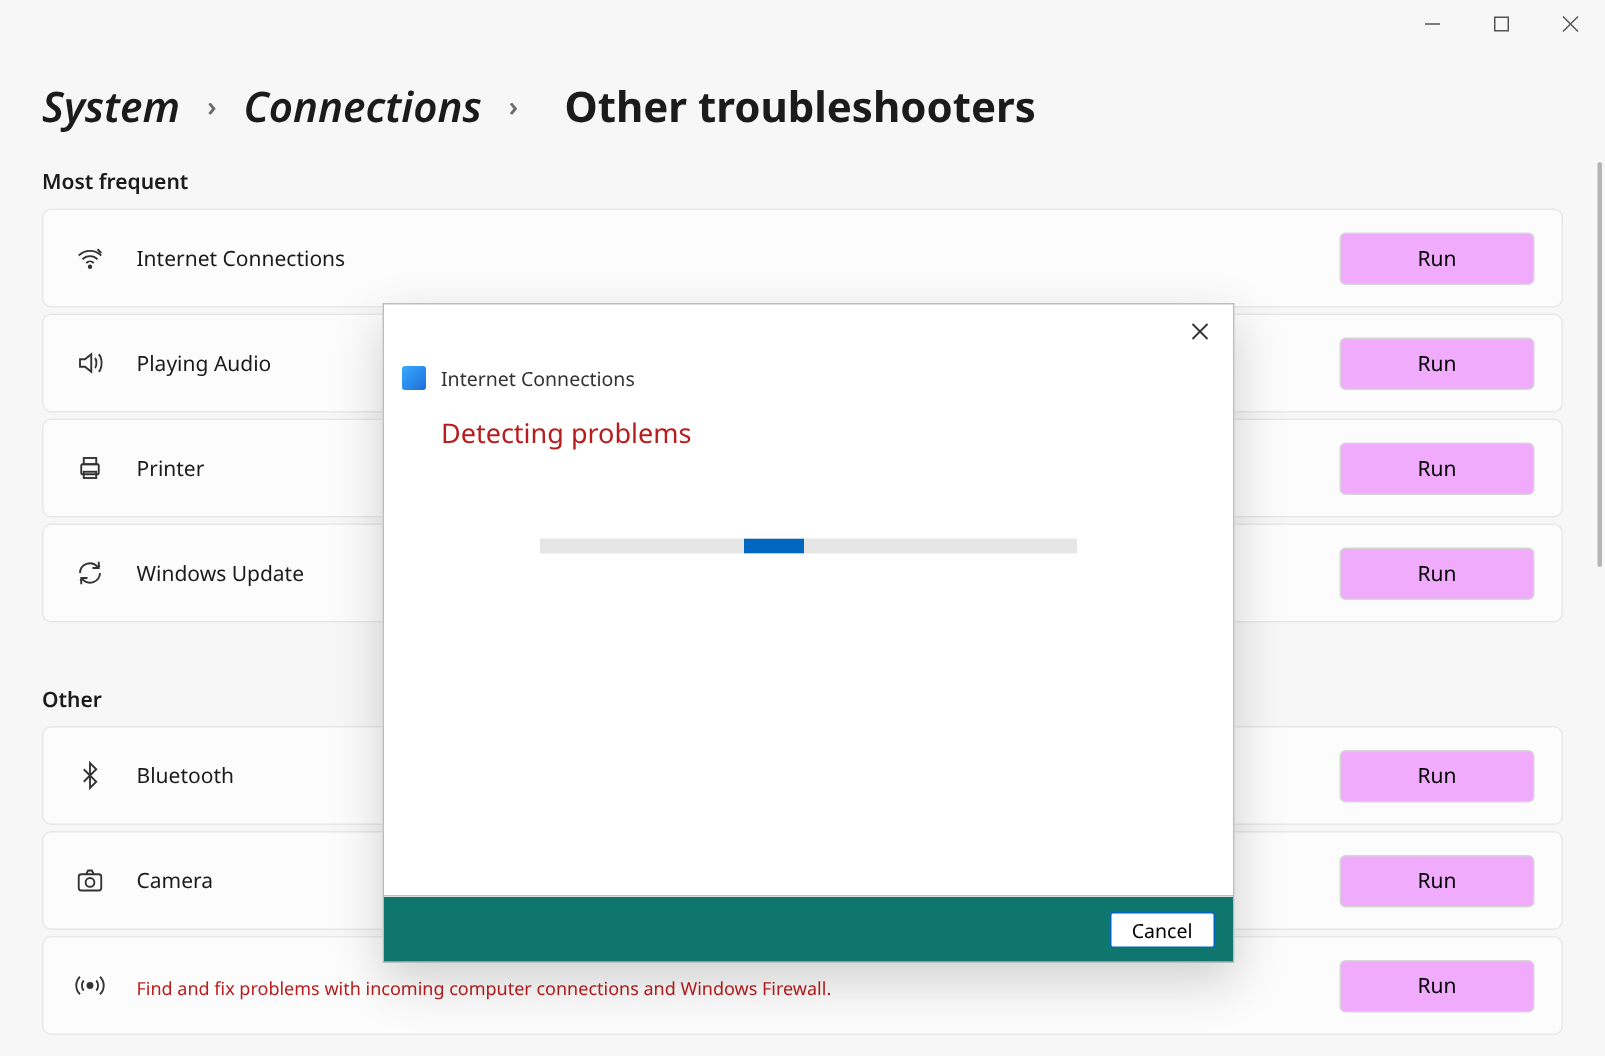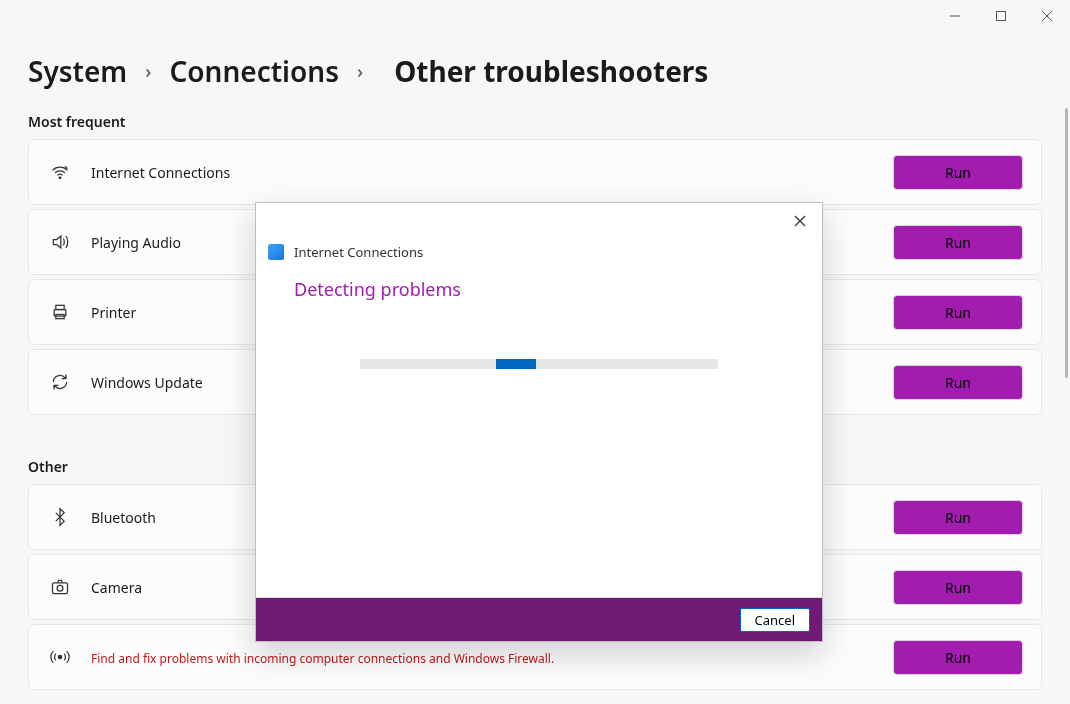--- a/index.html
+++ b/index.html
@@ -29,21 +29,21 @@
     overflow-y: auto;
   }
   .breadcrumb {
     display: flex;
     align-items: center;
     gap: 18px;
     font-size: 28px;
     font-weight: 600;
     margin-bottom: 22px;
   }
-  .breadcrumb .crumb-link { font-weight: 600; color: #1b1b1b; }
+  .breadcrumb .crumb-link { font-weight: 600; color: #1b1b1b; font-style: italic; }
   .breadcrumb .chev { color: #6b6b6b; font-size: 18px; }
   .breadcrumb .crumb-current { font-weight: 700; margin-left: 13px; }
   .section-heading {
     font-size: 14px;
     font-weight: 600;
     margin-bottom: 8px;
     margin-top: 8px;
   }
   .card {
     background: #fcfcfc;
@@ -62,21 +62,21 @@
     justify-content: center;
     color: #333;
   }
   .card-body {
     flex: 1;
     padding-left: 18px;
   }
   .card-title { font-size: 14px; }
   .card-sub { font-size: 12px; color: #b91c1c; margin-top: 2px; }
   .run-btn {
-    background: #a21caf;
+    background: #f0abfc;
     border: 1px solid #d6d6d6;
     border-radius: 4px;
     padding: 7px 0;
     width: 130px;
     font-size: 14px;
     font-family: inherit;
     cursor: pointer;
   }
 
   
@@ -106,21 +106,21 @@
     font-size: 13px;
     color: #333;
   }
   .dialog-header .hdr-icon {
     width: 16px; height: 16px;
     background: linear-gradient(135deg,#3aa9ff,#1e6fd9);
     border-radius: 2px;
   }
   .dialog-title {
     font-size: 18px;
-    color: #a21caf;
+    color: #b91c1c;
     padding: 8px 38px 14px 38px;
   }
   .dialog-body {
     flex: 1;
     display: flex;
     flex-direction: column;
     align-items: center;
     padding-top: 44px;
   }
   .progress-track {
@@ -130,21 +130,21 @@
     overflow: hidden;
   }
   .progress-chunk {
     position: absolute;
     left: 38%; top: 0;
     width: 40px; height: 100%;
     background: #0067c0;
   }
   .dialog-footer {
     height: 44px;
-    background: #701a75;
+    background: #0f766e;
     border-top: 1px solid #dcdcdc;
     display: flex;
     align-items: center;
     justify-content: flex-end;
     padding: 0 12px;
   }
   .cancel-btn {
     border: 1px solid #0067c0;
     background: #fff;
     font-family: inherit;

